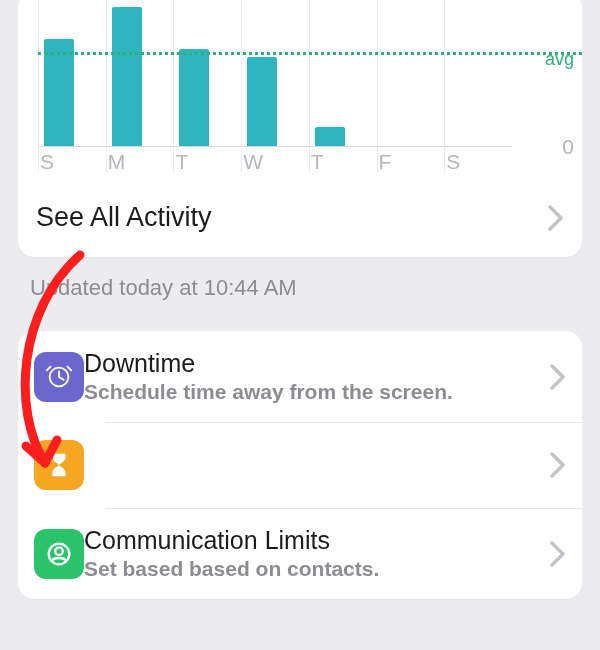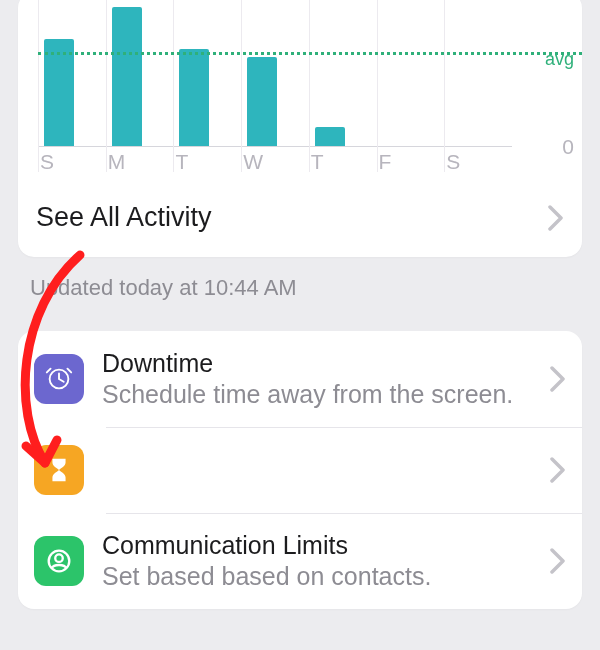--- a/index.html
+++ b/index.html
@@ -82,42 +82,41 @@
     color: #8d8c93;
     font-size: 22px;
     padding: 18px 30px 30px 30px;
   }
 
   
   .settings-card { padding: 0; }
   .row {
     display: flex; align-items: center;
     padding: 18px 16px;
-    gap: 18px;
     position: relative;
   }
   .row + .row::before {
     content:"";
     position:absolute;
     top:0; left:88px; right:0;
     border-top:1px solid #e6e5ea;
   }
   .icon-box {
     width: 50px; height: 50px;
     border-radius: 12px;
     display:flex; align-items:center; justify-content:center;
     flex: 0 0 50px;
   }
   .purple { background:#6c67cf; }
   .orange { background:#f6a623; }
   .green  { background:#2cc46a; }
   .icon-box svg { width: 30px; height: 30px; }
   .row-text { flex:1; min-width:0; }
   .row-title { font-size: 25px; color:#1c1c1e; margin-bottom:2px; }
-  .row-sub   { font-size: 25px; color:#8d8c93; }
+  .row-sub   { font-size: 21px; color:#8d8c93;font-weight:bold; }
 
   
   .arrow-svg {
     position:absolute;
     left:10px; top:250px;
     width:90px; height:230px;
     pointer-events:none;
   }
 </style>
 </head>

